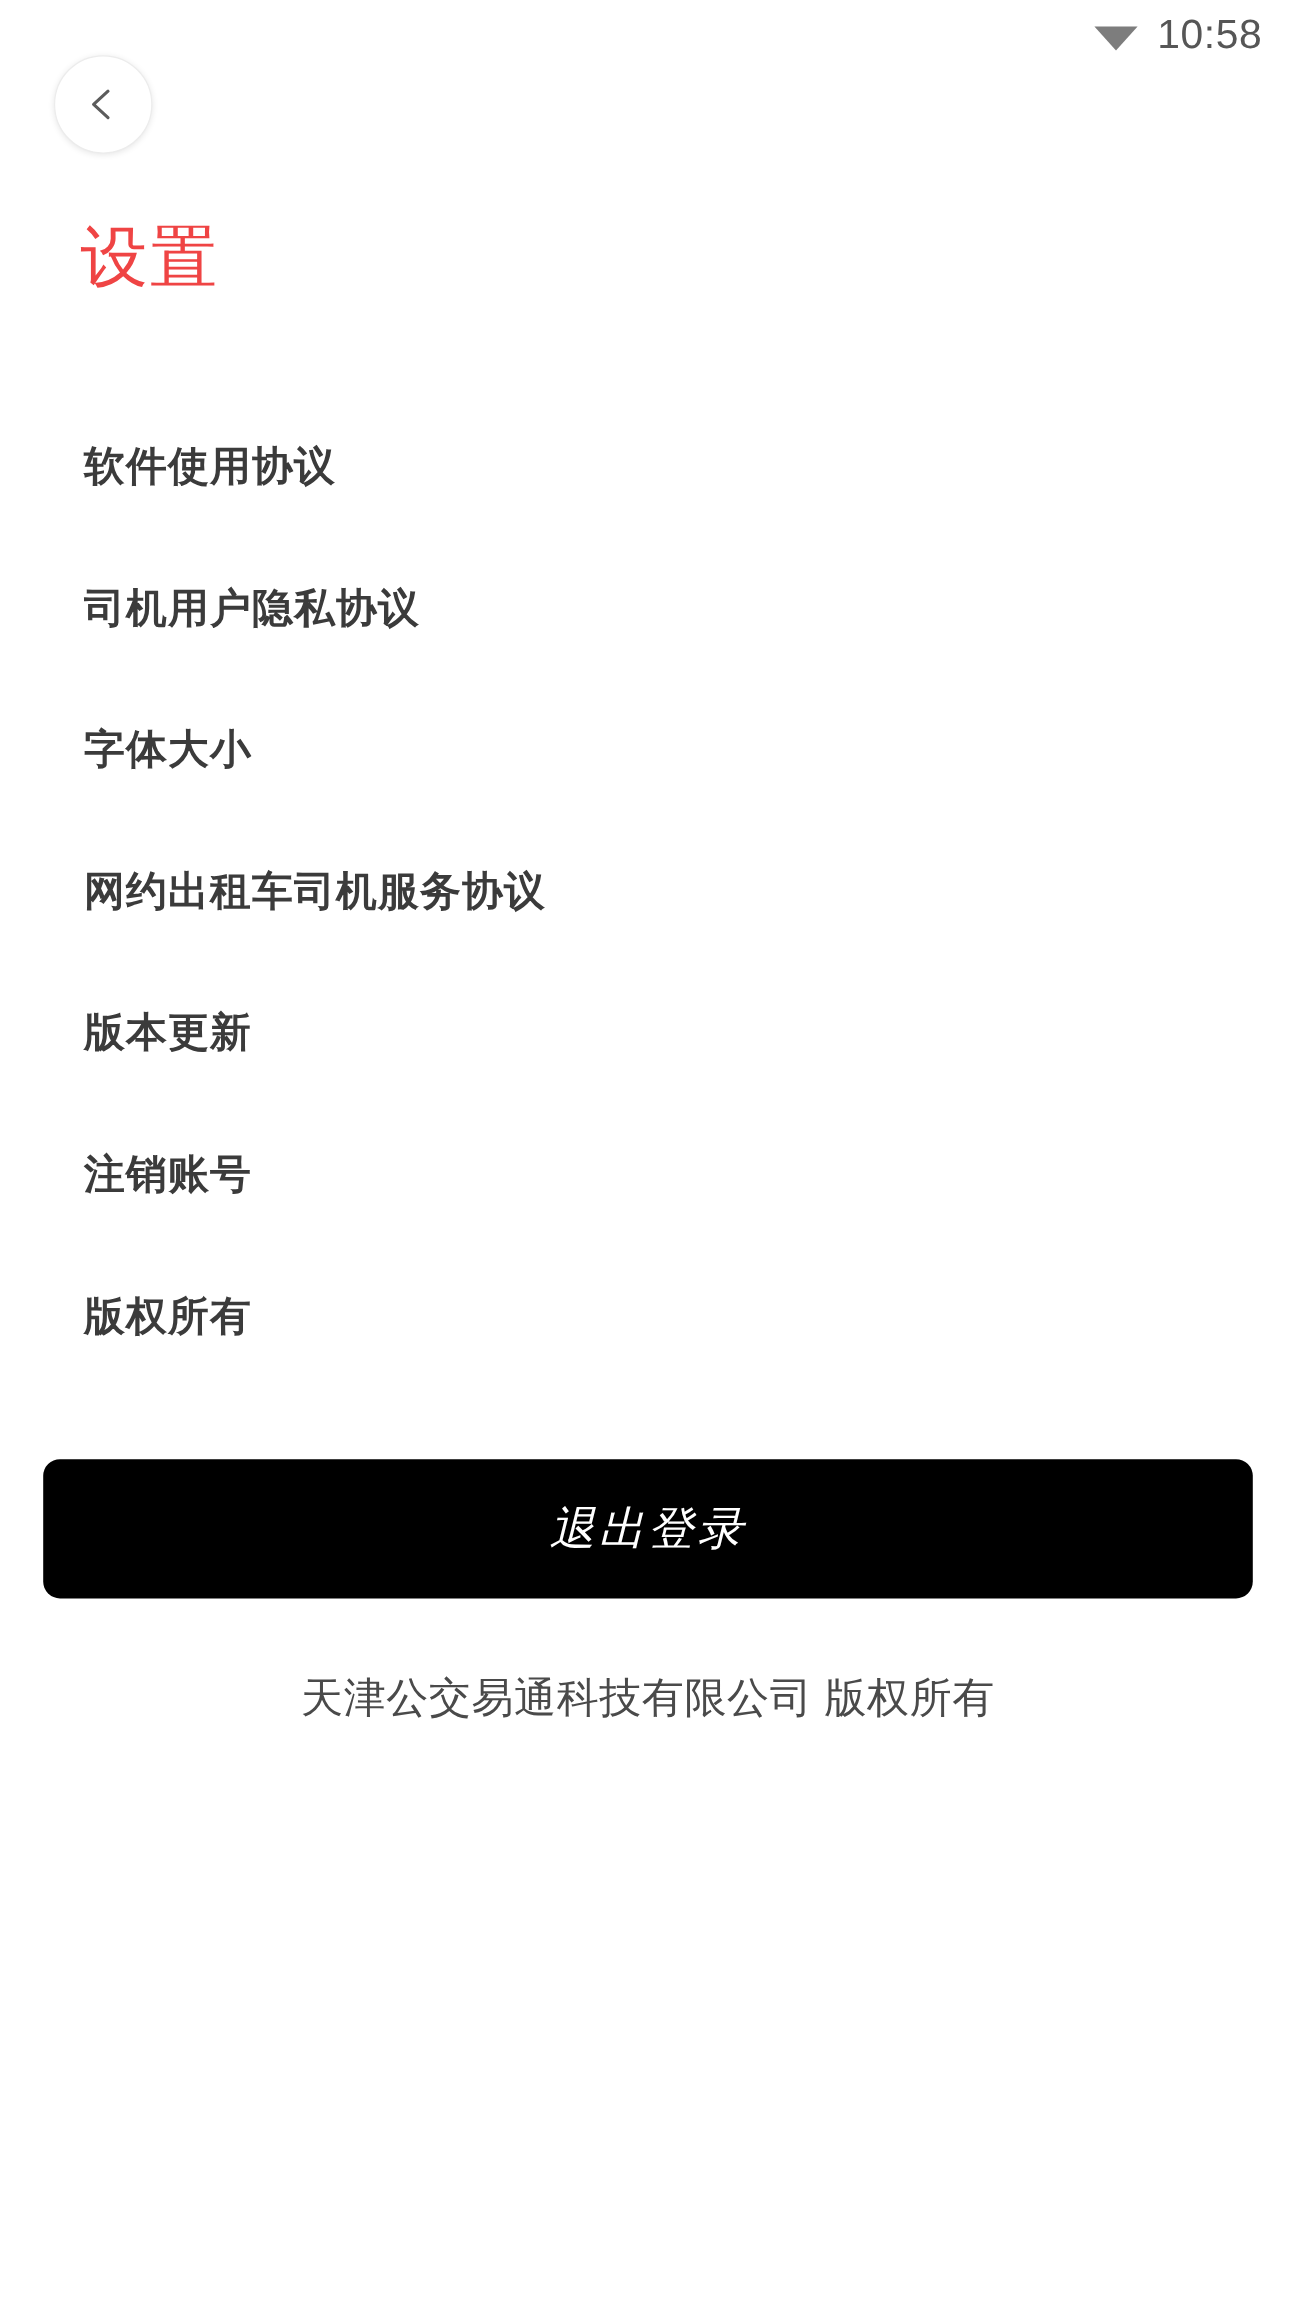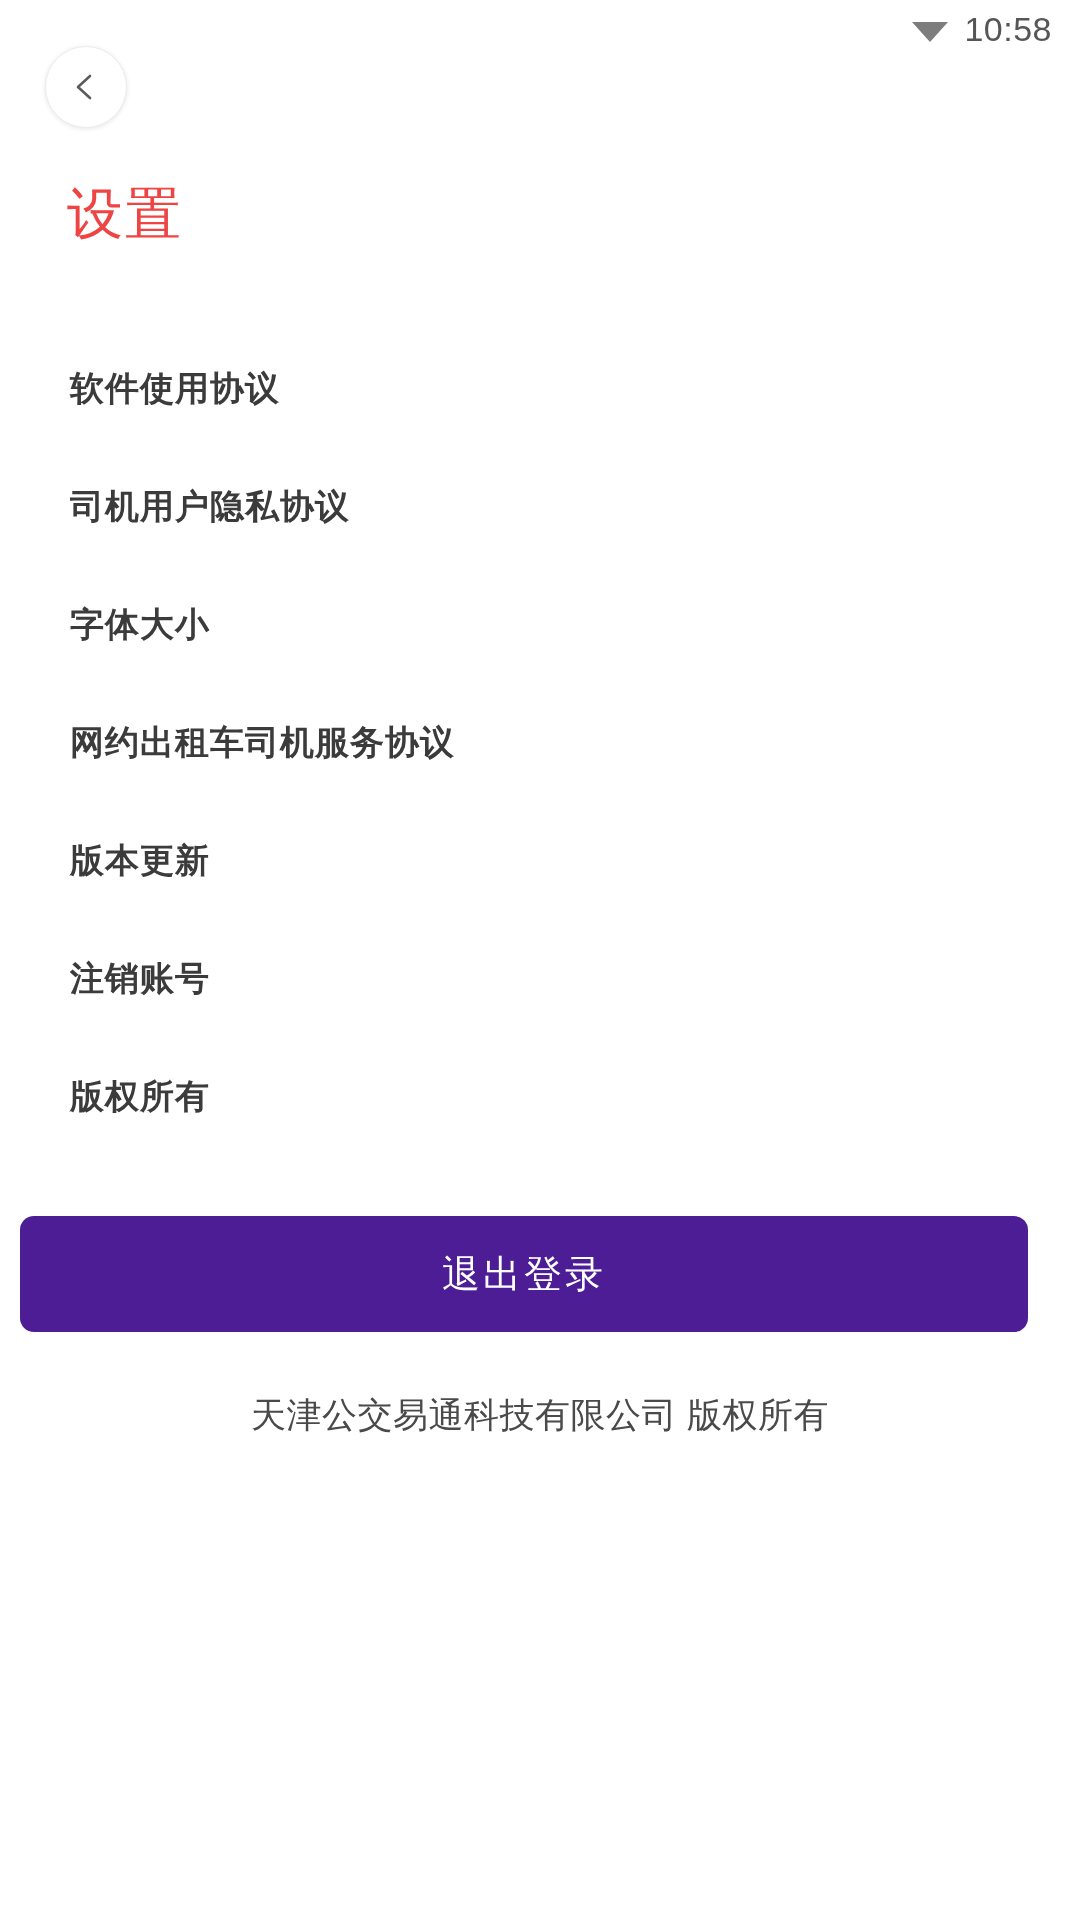--- a/index.html
+++ b/index.html
@@ -105,32 +105,33 @@
   .settings-item-label {
     font-size: 34px;
     font-weight: bold;
     color: #3b3b3b;
     letter-spacing: 1px;
   }
 
   
   .logout-button {
     position: absolute;
-    left: 20px;
+    left: 36px;
     top: 1216px;
     width: 1008px;
     height: 116px;
-    background: #4c1d95;
+    background: #000000;
     border-radius: 14px;
     display: flex;
     align-items: center;
     justify-content: center;
     border: none;
     cursor: pointer;
     padding: 0;
+    font-style: italic;
   }
   .logout-label {
     font-size: 38px;
     color: #ffffff;
     letter-spacing: 3px;
     font-family: "Liberation Sans", "DejaVu Sans", sans-serif;
   }
 
   
   .copyright {

